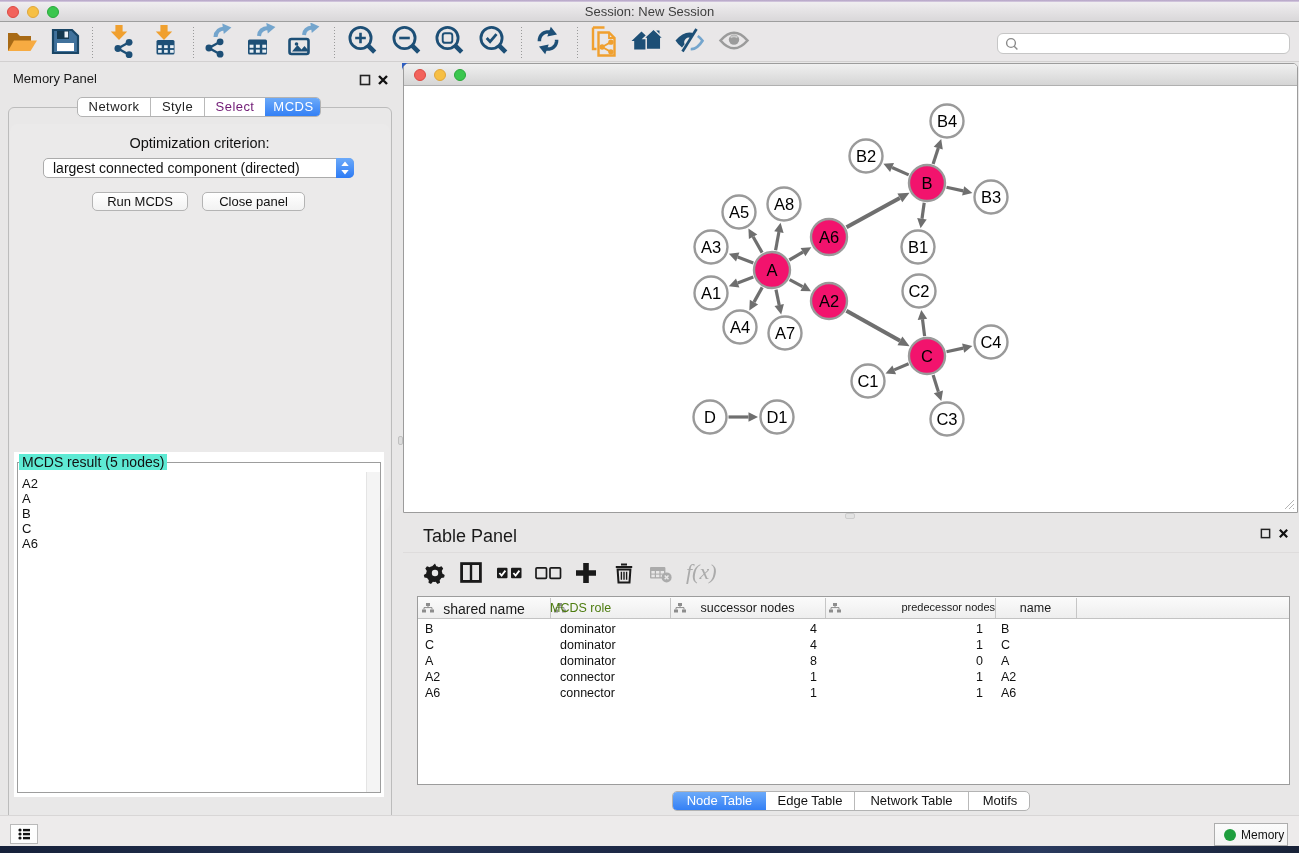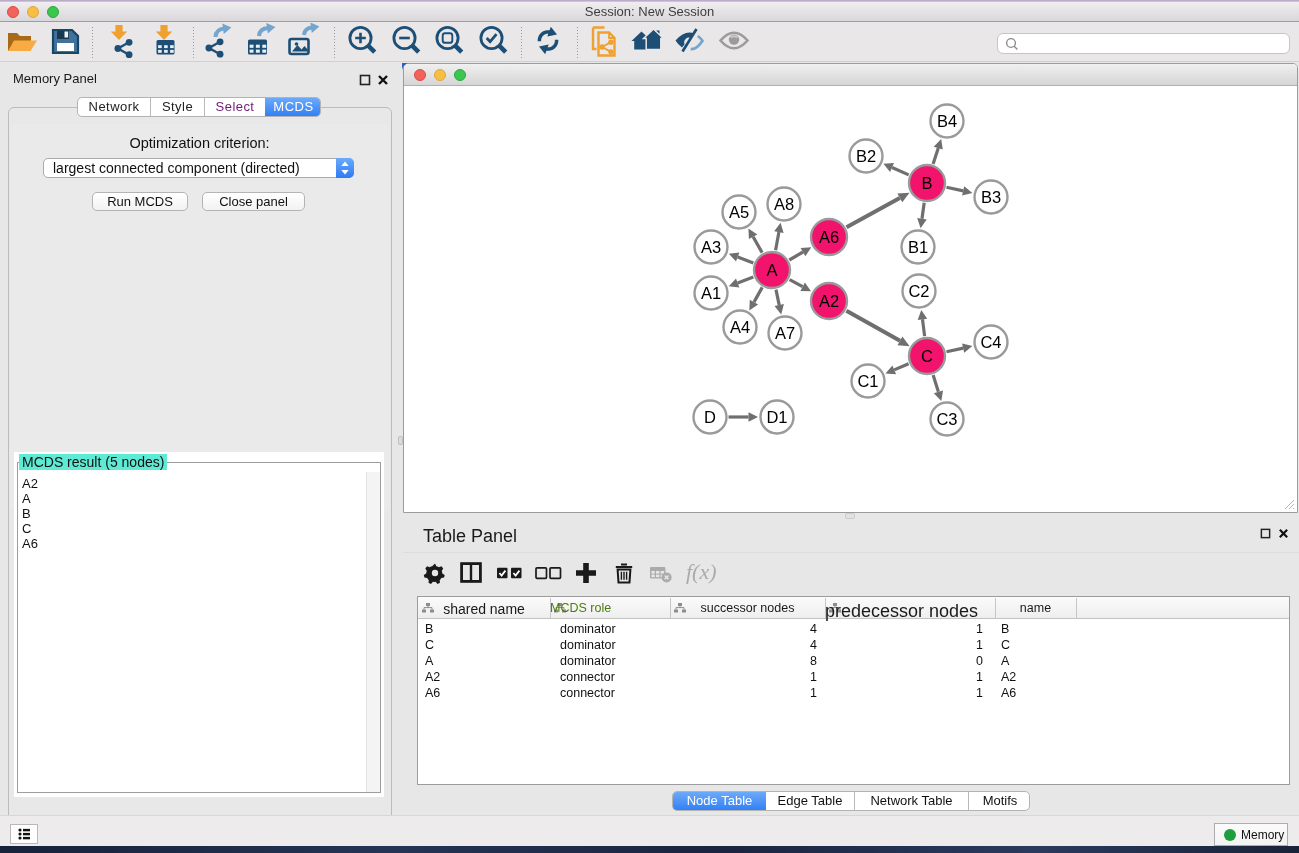--- a/index.html
+++ b/index.html
@@ -379,21 +379,21 @@
       </svg>
     <div class="abs" style="left:252px;top:4px;width:155px;text-align:center;font-size:12.5px;color:#1a1a1a;white-space:nowrap">successor nodes</div>
     <svg class="abs" style="left:411;top:6px" width="12" height="10" viewBox="0 0 12 10">
         <g fill="#8d8d8d">
           <rect x="4" y="0" width="4" height="3"></rect>
           <rect x="0" y="6.5" width="4" height="3"></rect>
           <rect x="8" y="6.5" width="4" height="3"></rect>
         </g>
         <path d="M6 3 v1.6 M2 6.5 v-1.9 h8 v1.9" fill="none" stroke="#8d8d8d" stroke-width="1"></path>
       </svg>
-    <div class="abs" style="left:407px;top:4px;width:170px;text-align:left;font-size:18px;color:#1a1a1a;white-space:nowrap">predecessor nodes</div>
+    <div class="abs" style="left:407px;top:4px;width:170px;text-align:right;font-size:11px;color:#1a1a1a;white-space:nowrap">predecessor nodes</div>
     <div class="abs" style="left:577px;top:4px;width:81px;text-align:center;font-size:12.5px;color:#1a1a1a;white-space:nowrap">name</div>
     <div class="abs" style="left:7px;top:25px;font-size:12.5px;color:#111">B</div>
     <div class="abs" style="left:142px;top:25px;font-size:12.5px;color:#111">dominator</div>
     <div class="abs" style="left:252px;top:25px;width:147px;text-align:right;font-size:12.5px;color:#111">4</div>
     <div class="abs" style="left:407px;top:25px;width:158px;text-align:right;font-size:12.5px;color:#111">1</div>
     <div class="abs" style="left:583px;top:25px;font-size:12.5px;color:#111">B</div>
     <div class="abs" style="left:7px;top:41px;font-size:12.5px;color:#111">C</div>
     <div class="abs" style="left:142px;top:41px;font-size:12.5px;color:#111">dominator</div>
     <div class="abs" style="left:252px;top:41px;width:147px;text-align:right;font-size:12.5px;color:#111">4</div>
     <div class="abs" style="left:407px;top:41px;width:158px;text-align:right;font-size:12.5px;color:#111">1</div>

